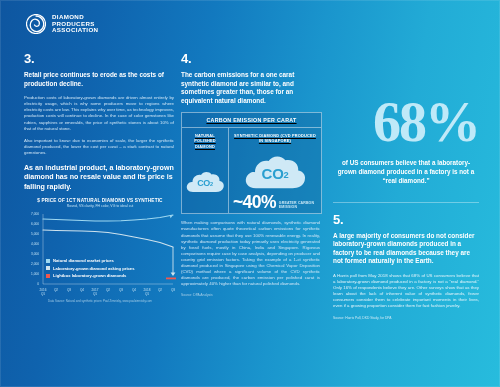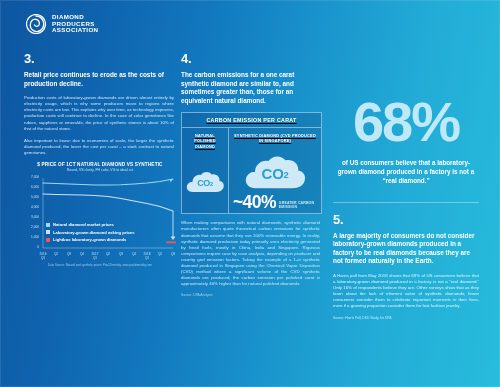--- a/index.html
+++ b/index.html
@@ -66,21 +66,21 @@
   .cloud svg{display:block;}
   .co2{position:absolute;left:0;right:0;top:0;bottom:0;display:flex;align-items:center;justify-content:center;
        color:#2a9fd0;font-weight:bold;letter-spacing:-.3px;}
   .co2 sub{font-size:.62em;vertical-align:baseline;position:relative;top:.22em;}
   .pct-row{position:absolute;left:4px;right:4px;bottom:3px;display:flex;align-items:flex-end;gap:3px;justify-content:center;}
   .pct{color:#ffffff;font-size:17.5px;font-weight:bold;line-height:15px;letter-spacing:-.6px;}
   .pct-note{color:#cbe9f7;font-size:3.5px;font-weight:bold;line-height:4.1px;letter-spacing:.15px;padding-bottom:1px;}
 
   
   .bigstat{color:#bfe9f8;font-size:56px;font-weight:bold;line-height:56px;letter-spacing:-2px;
-           text-align:center;margin:42px 0 8px 0;}
+           text-align:right;margin:42px 0 8px 0;font-family:Liberation Serif, serif;}
   .bigstat-sub{color:#ffffff;font-size:6.3px;font-weight:bold;line-height:9.2px;text-align:center;margin:0 0 16px 0;}
   .divider{height:1px;background:rgba(255,255,255,.35);margin:0 0 10px 0;}
 </style>
 </head>
 <body>
 
 <div id="page">
 
   <div class="header">
     <div class="logo">
@@ -96,20 +96,21 @@
         <span>ASSOCIATION</span>
       </span>
     </div>
   </div>
 
   <div class="col col-a">
     <div class="num">3.</div>
     <div class="lede">Retail price continues to erode as the costs of production decline.</div>
     <p class="body">Production costs of laboratory-grown diamonds are driven almost entirely by electricity usage, which is why some producers move to regions where electricity costs are low. This explains why over time, as technology improves, production costs will continue to decline. In the case of color gemstones like rubies, sapphires or emeralds, the price of synthetic stones is about 10% of that of the natural stone.</p>
     <p class="body">Also important to know: due to economies of scale, the larger the synthetic diamond produced, the lower the cost per carat – a stark contrast to natural gemstones.</p>
+    <div class="callout">As an industrial product, a laboratory-grown diamond has no resale value and its price is falling rapidly.</div>
 
     <div class="chart">
       <div class="chart-title">$ PRICE OF 1CT NATURAL DIAMOND VS SYNTHETIC</div>
       <div class="chart-sub">Round, VS clarity, FH color, VG to ideal cut</div>
 
       <div class="plot">
         <div id="yaxis">
             <div class="ylab" style="top: 72.4px;">0</div>
             <div class="ylab" style="top: 62.4px;">1,000</div>
             <div class="ylab" style="top: 52.4px;">2,000</div>

